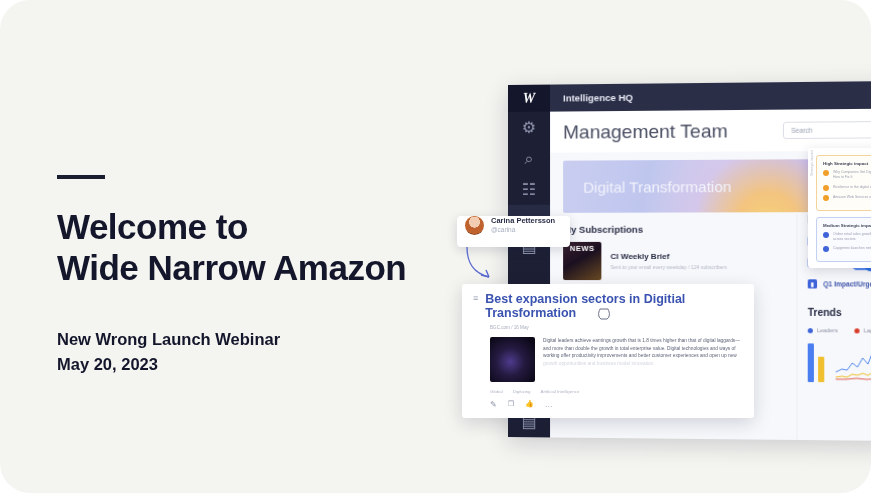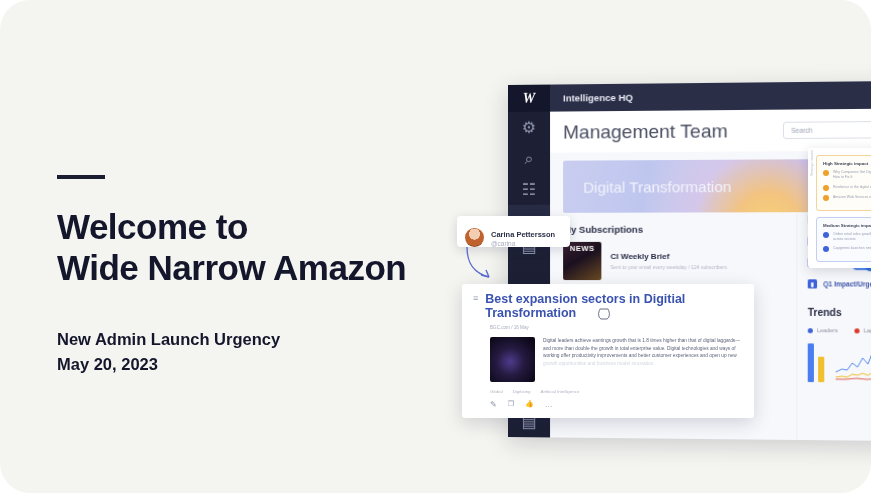--- a/index.html
+++ b/index.html
@@ -122,21 +122,21 @@
   .strat-box.med { border: 1px solid #c2d0f2; background: #fafbff; }
   .strat-h { font-size: 4.4px; font-weight: bold; color: #3d4357; margin-bottom: 4px; }
   .strat-row { display: flex; gap: 4px; margin-bottom: 4px; }
   .strat-bullet { width: 6px; height: 6px; border-radius: 50%; flex: 0 0 6px; }
   .strat-txt { font-size: 3.5px; color: #9aa0b3; line-height: 1.5; }
 
   
   .avatar-card {
     position: absolute; left: 457px; top: 216px; width: 113px; height: 31px;
     background: #fff; border-radius: 4px; box-shadow: 0 3px 11px rgba(25,28,60,.16);
-    display: flex; align-items: flex-end; gap: 7px; padding: 0 8px;
+    display: flex; align-items: flex-start; gap: 7px; padding: 0 8px;
   }
   .avatar {
     width: 19px; height: 19px; border-radius: 50%; flex: 0 0 19px;
     background: radial-gradient(circle at 50% 32%, #f3cdb2 0 34%, #c0622e 35% 72%, #8d4a24 73%);
   }
   .av-name { font-size: 7.5px; font-weight: bold; color: #2a2e47; }
   .av-handle { font-size: 6.5px; color: #a7adbe; margin-top: 1px; }
 
   .arrow-svg { position: absolute; left: 463px; top: 245px; }
 
@@ -165,21 +165,21 @@
 </head>
 <body>
 
 <div id="slide">
 
   <div class="left-col">
     <div class="rule"></div>
     <div class="headline">Welcome to
 Wide Narrow Amazon</div>
     <div class="sub-block">
-      <div>New Admin Launch Urgency</div>
+      <div>New Wrong Launch Webinar</div>
       <div>May 20, 2023</div>
     </div>
   </div>
 
   <div class="app-shot">
 
     <div class="rail">
       <div class="rail-logo">W</div>
       <div class="rail-item">⚙</div>
       <div class="rail-item">⌕</div>

